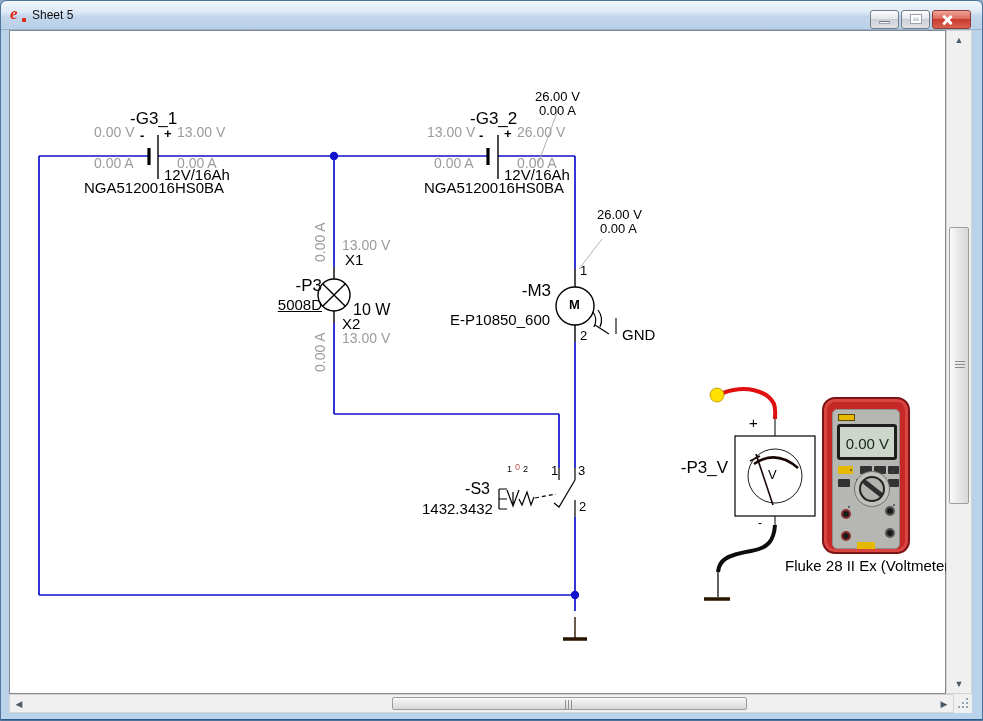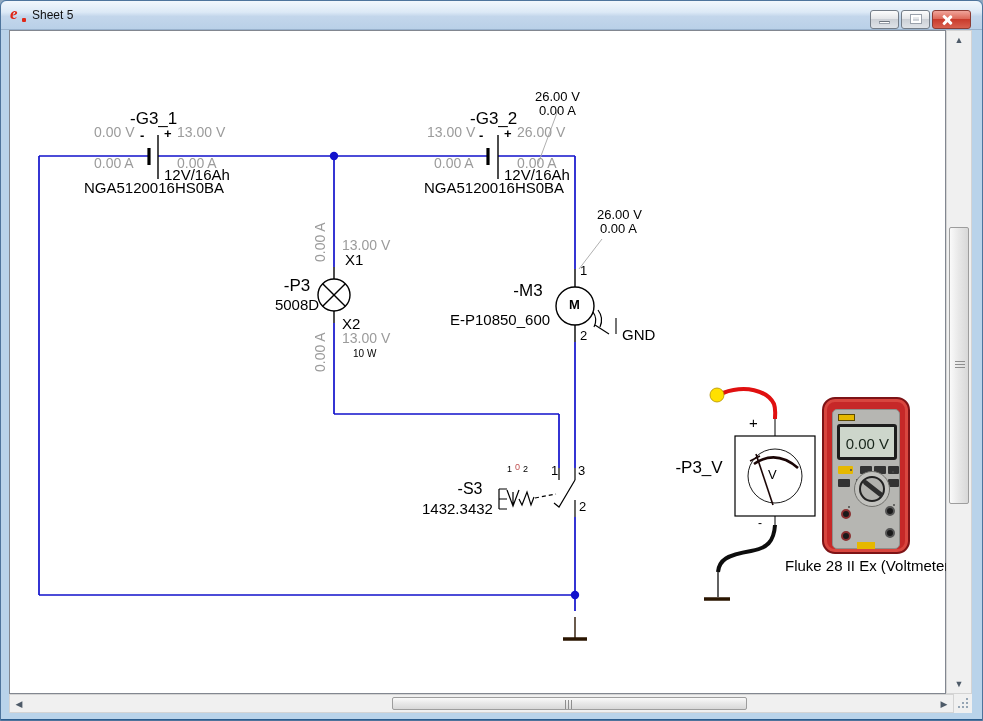--- a/index.html
+++ b/index.html
@@ -23,23 +23,23 @@
   .glyph-min{position:absolute;left:8px;top:10px;width:11px;height:3px;background:#fff;border:1px solid #9aa1ab;border-top-color:#6d747d;}
   .glyph-max{position:absolute;left:9px;top:4px;width:10px;height:8px;border:2px solid #fff;box-shadow:0 0 0 1px #9aa1ab;}
   .glyph-x1,.glyph-x2{position:absolute;left:13px;top:3px;width:2.5px;height:12px;background:#fff;border-radius:1px;}
   .glyph-x1{transform:rotate(45deg);} .glyph-x2{transform:rotate(-45deg);}
   
   .canvas{position:absolute;left:8px;top:29px;width:937px;height:664px;background:#ffffff;
           border:1px solid #828790;}
   .circuit-svg{position:absolute;left:0;top:0;}
   .lbl{position:absolute;font-size:14px;color:#000;white-space:nowrap;line-height:1.05;}
   .gray{color:#9b9b9b;}
-  .sz9{font-size:9px;} .sz10{font-size:10px;margin-top:47px;} .sz12{font-size:12px;} .sz13{font-size:13px;}
+  .sz9{font-size:9px;} .sz10{font-size:16px;} .sz12{font-size:12px;} .sz13{font-size:13px;}
   .sz15{font-size:15px;} .sz16{font-size:16px;} .sz17{font-size:17px;}
-  .rt{text-align:center;}
+  .rt{text-align:right;}
   .vtext{transform:rotate(-90deg);transform-origin:0 0;}
   .bold{font-weight:bold;}
   .red02{color:#c05050;}
   
   .fluke{position:absolute;left:812px;top:366px;width:88px;height:157px;}
   .fl-body{position:absolute;inset:0;background:#c62828;border:2px solid #7d1316;border-radius:13px;
            box-shadow:inset 0 0 0 3px #d8463f;}
   .fl-face{position:absolute;left:10px;top:12px;width:68px;height:140px;background:#b6b6b2;
            border-radius:5px;border:1px solid #8f8f8b;}
   .fl-badge{position:absolute;left:5px;top:4px;width:17px;height:7px;background:#e6b800;border:1px solid #5c4a00;}
@@ -197,21 +197,21 @@
     <span class="lbl sz13 bold" style="left:494px;top:96px;">+</span>
     <span class="lbl gray" style="left:424px;top:125px;">0.00 A</span>
     <span class="lbl gray" style="left:507px;top:125px;">0.00 A</span>
     <span class="lbl sz15" style="left:494px;top:136px;">12V/16Ah</span>
     <span class="lbl sz15" style="left:414px;top:149px;">NGA5120016HS0BA</span>
 
     <span class="lbl gray vtext" style="left:303px;top:231px;">0.00 A</span>
     <span class="lbl gray" style="left:332px;top:207px;">13.00 V</span>
     <span class="lbl sz15" style="left:335px;top:221px;">X1</span>
     <span class="lbl sz17 rt" style="left:262px;width:50px;top:246px;">-P3</span>
-    <span class="lbl sz15 rt" style="left:262px;width:50px;top:266px;">5008D</span>
+    <span class="lbl sz15 rt" style="left:262px;width:50px;top:266px;text-decoration:underline;">5008D</span>
     <span class="lbl sz10" style="left:343px;top:271px;">10 W</span>
     <span class="lbl sz15" style="left:332px;top:285px;">X2</span>
     <span class="lbl gray" style="left:332px;top:300px;">13.00 V</span>
     <span class="lbl gray vtext" style="left:303px;top:341px;">0.00 A</span>
 
     <span class="lbl sz13" style="left:587px;top:177px;">26.00 V</span>
     <span class="lbl sz13" style="left:590px;top:191px;">0.00 A</span>
     <span class="lbl sz13" style="left:570px;top:233px;">1</span>
     <span class="lbl sz17 rt" style="left:495px;width:46px;top:251px;">-M3</span>
     <span class="lbl sz13 bold" style="left:559px;top:267px;">M</span>

